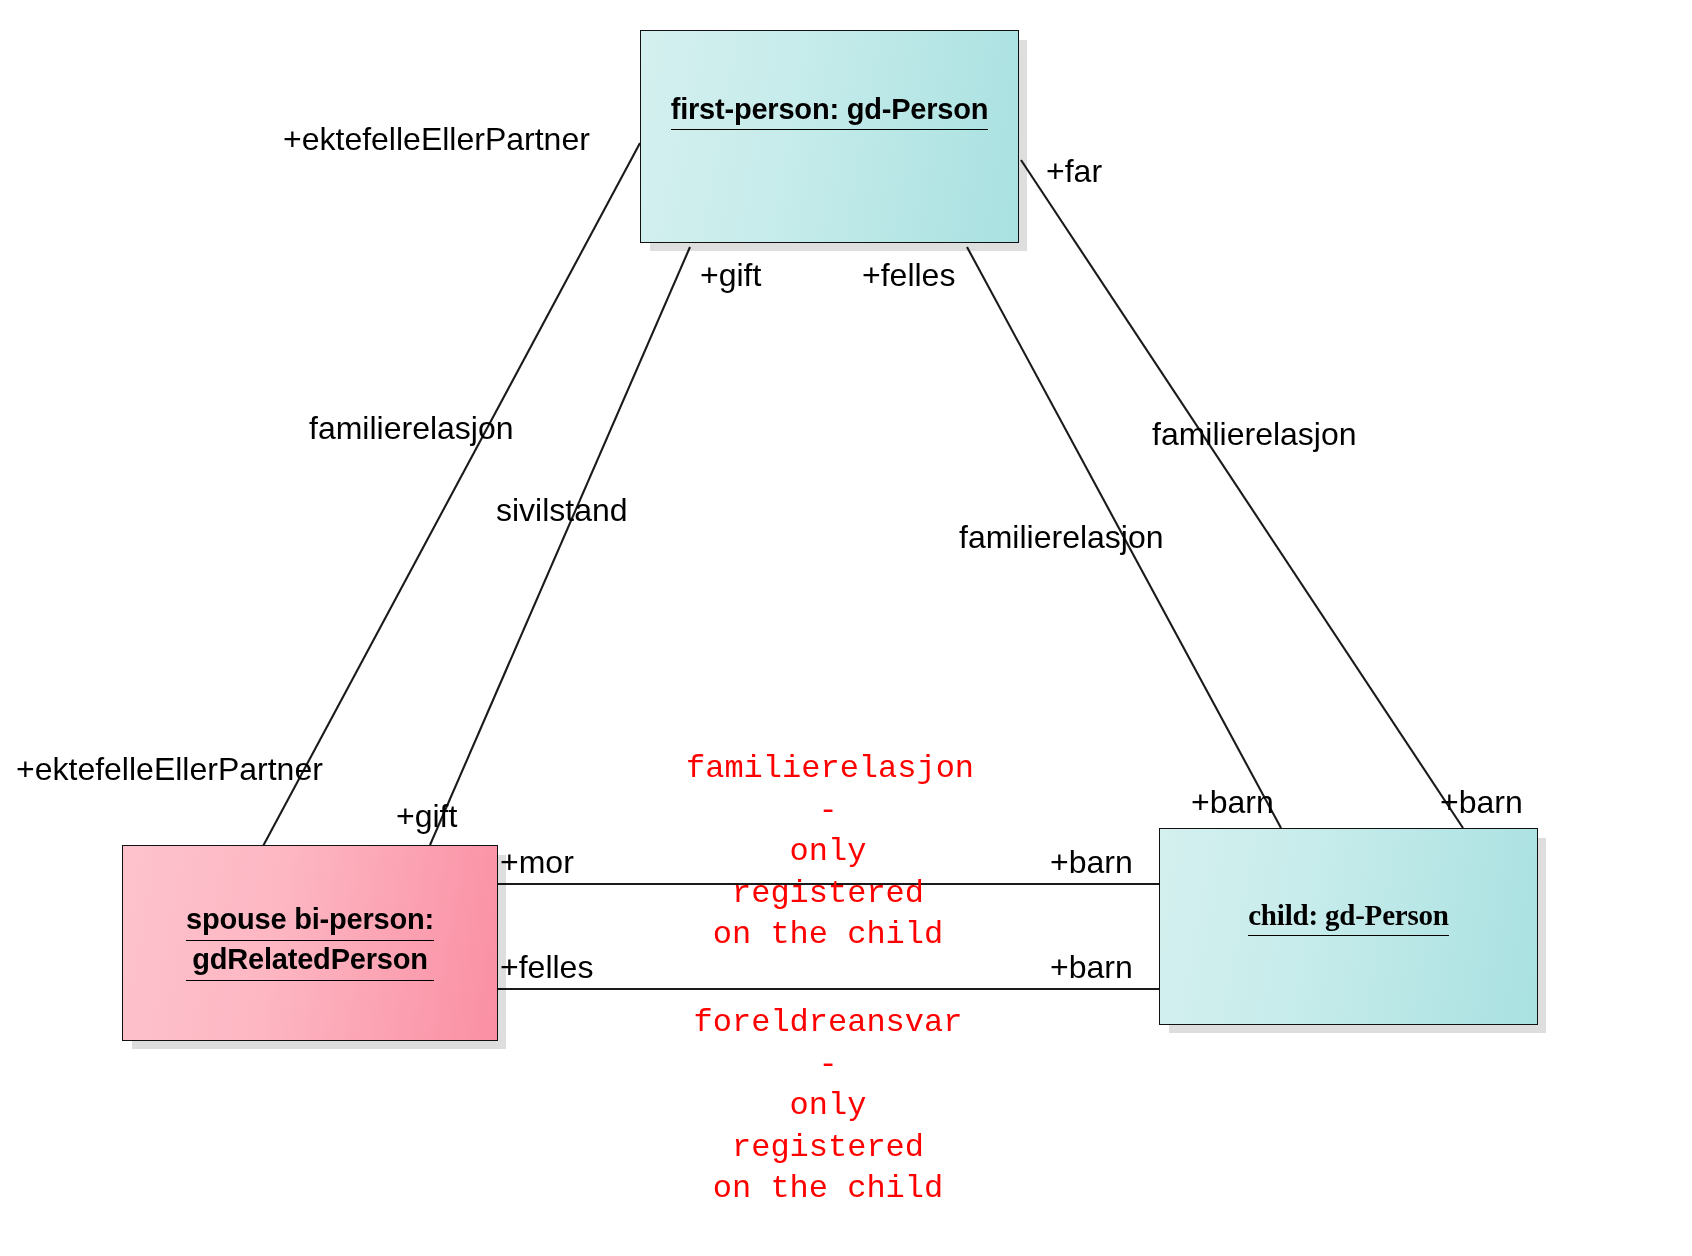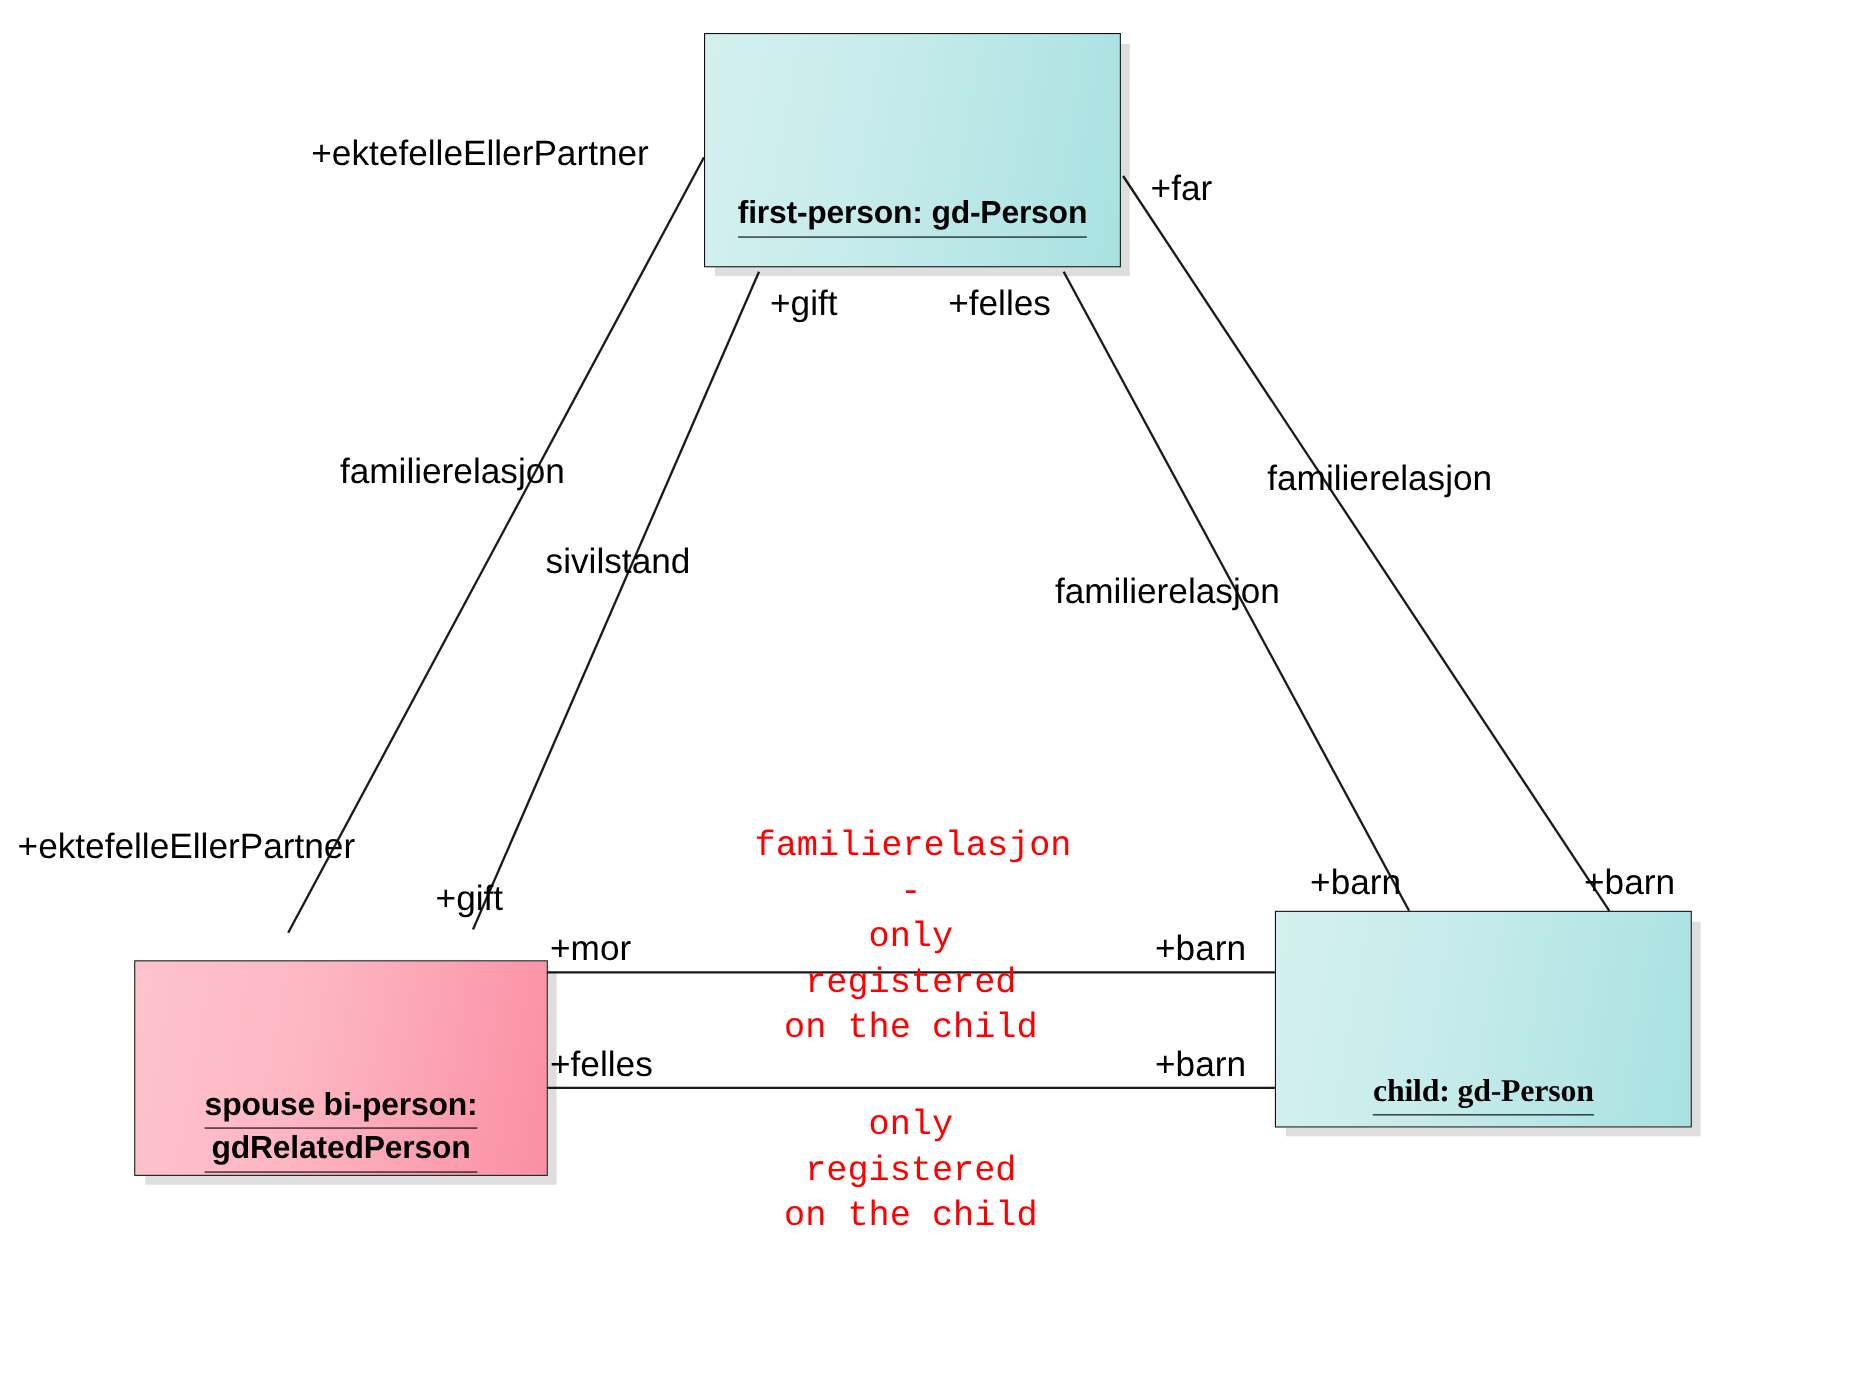--- a/index.html
+++ b/index.html
@@ -26,21 +26,21 @@
     height: 1256px;
   }
 
   
   .uml-box {
     position: absolute;
     box-sizing: border-box;
     border: 1.6px solid #111111;
     box-shadow: 9px 9px 0 -1px rgba(0,0,0,0.13);
     display: flex;
-    align-items: flex-end;
+    align-items: center;
     justify-content: center;
     z-index: 5;
   }
   .uml-box.cyan {
     background: linear-gradient(100deg, #d4f0ef 0%, #c7eceb 38%, #a9e1e1 100%);
   }
   .uml-box.pink {
     background: linear-gradient(100deg, #fdc3cd 0%, #fdb7c3 40%, #fa8fa3 100%);
   }
   .uml-title {
@@ -59,21 +59,21 @@
     padding-bottom: 1px;
   }
   .uml-title .ul-block {
     display: block;
   }
 
   
   #box-first-person { left: 640px; top: 30px;  width: 379px; height: 213px; }
   #box-first-person .uml-title { transform: translateY(-26px); }
 
-  #box-spouse       { left: 122px; top: 845px; width: 376px; height: 196px; margin-top: 28px; }
+  #box-spouse       { left: 122px; top: 845px; width: 376px; height: 196px; }
   #box-spouse .uml-title { transform: translateY(-2px); }
 
   #box-child        { left: 1159px; top: 828px; width: 379px; height: 197px; font-family: Liberation Serif, serif; }
   #box-child .uml-title { transform: translateY(-10px); }
 
   
   .lbl {
     position: absolute;
     font-size: 32px;
     color: #000000;
@@ -164,17 +164,18 @@
 
   <div class="lbl" style="left:1050px; top:951px;">+barn</div>
 
   <div class="lbl note" style="left:686px; top:748px; width:284px;">
     <div>familierelasjon -</div>
     <div>only registered</div>
     <div>on the child</div>
   </div>
 
   <div class="lbl note" style="left:686px; top:1002px; width:284px;">
+    <div>foreldreansvar -</div>
     <div>only registered</div>
     <div>on the child</div>
   </div>
 
 </div>
 
 </body></html>

